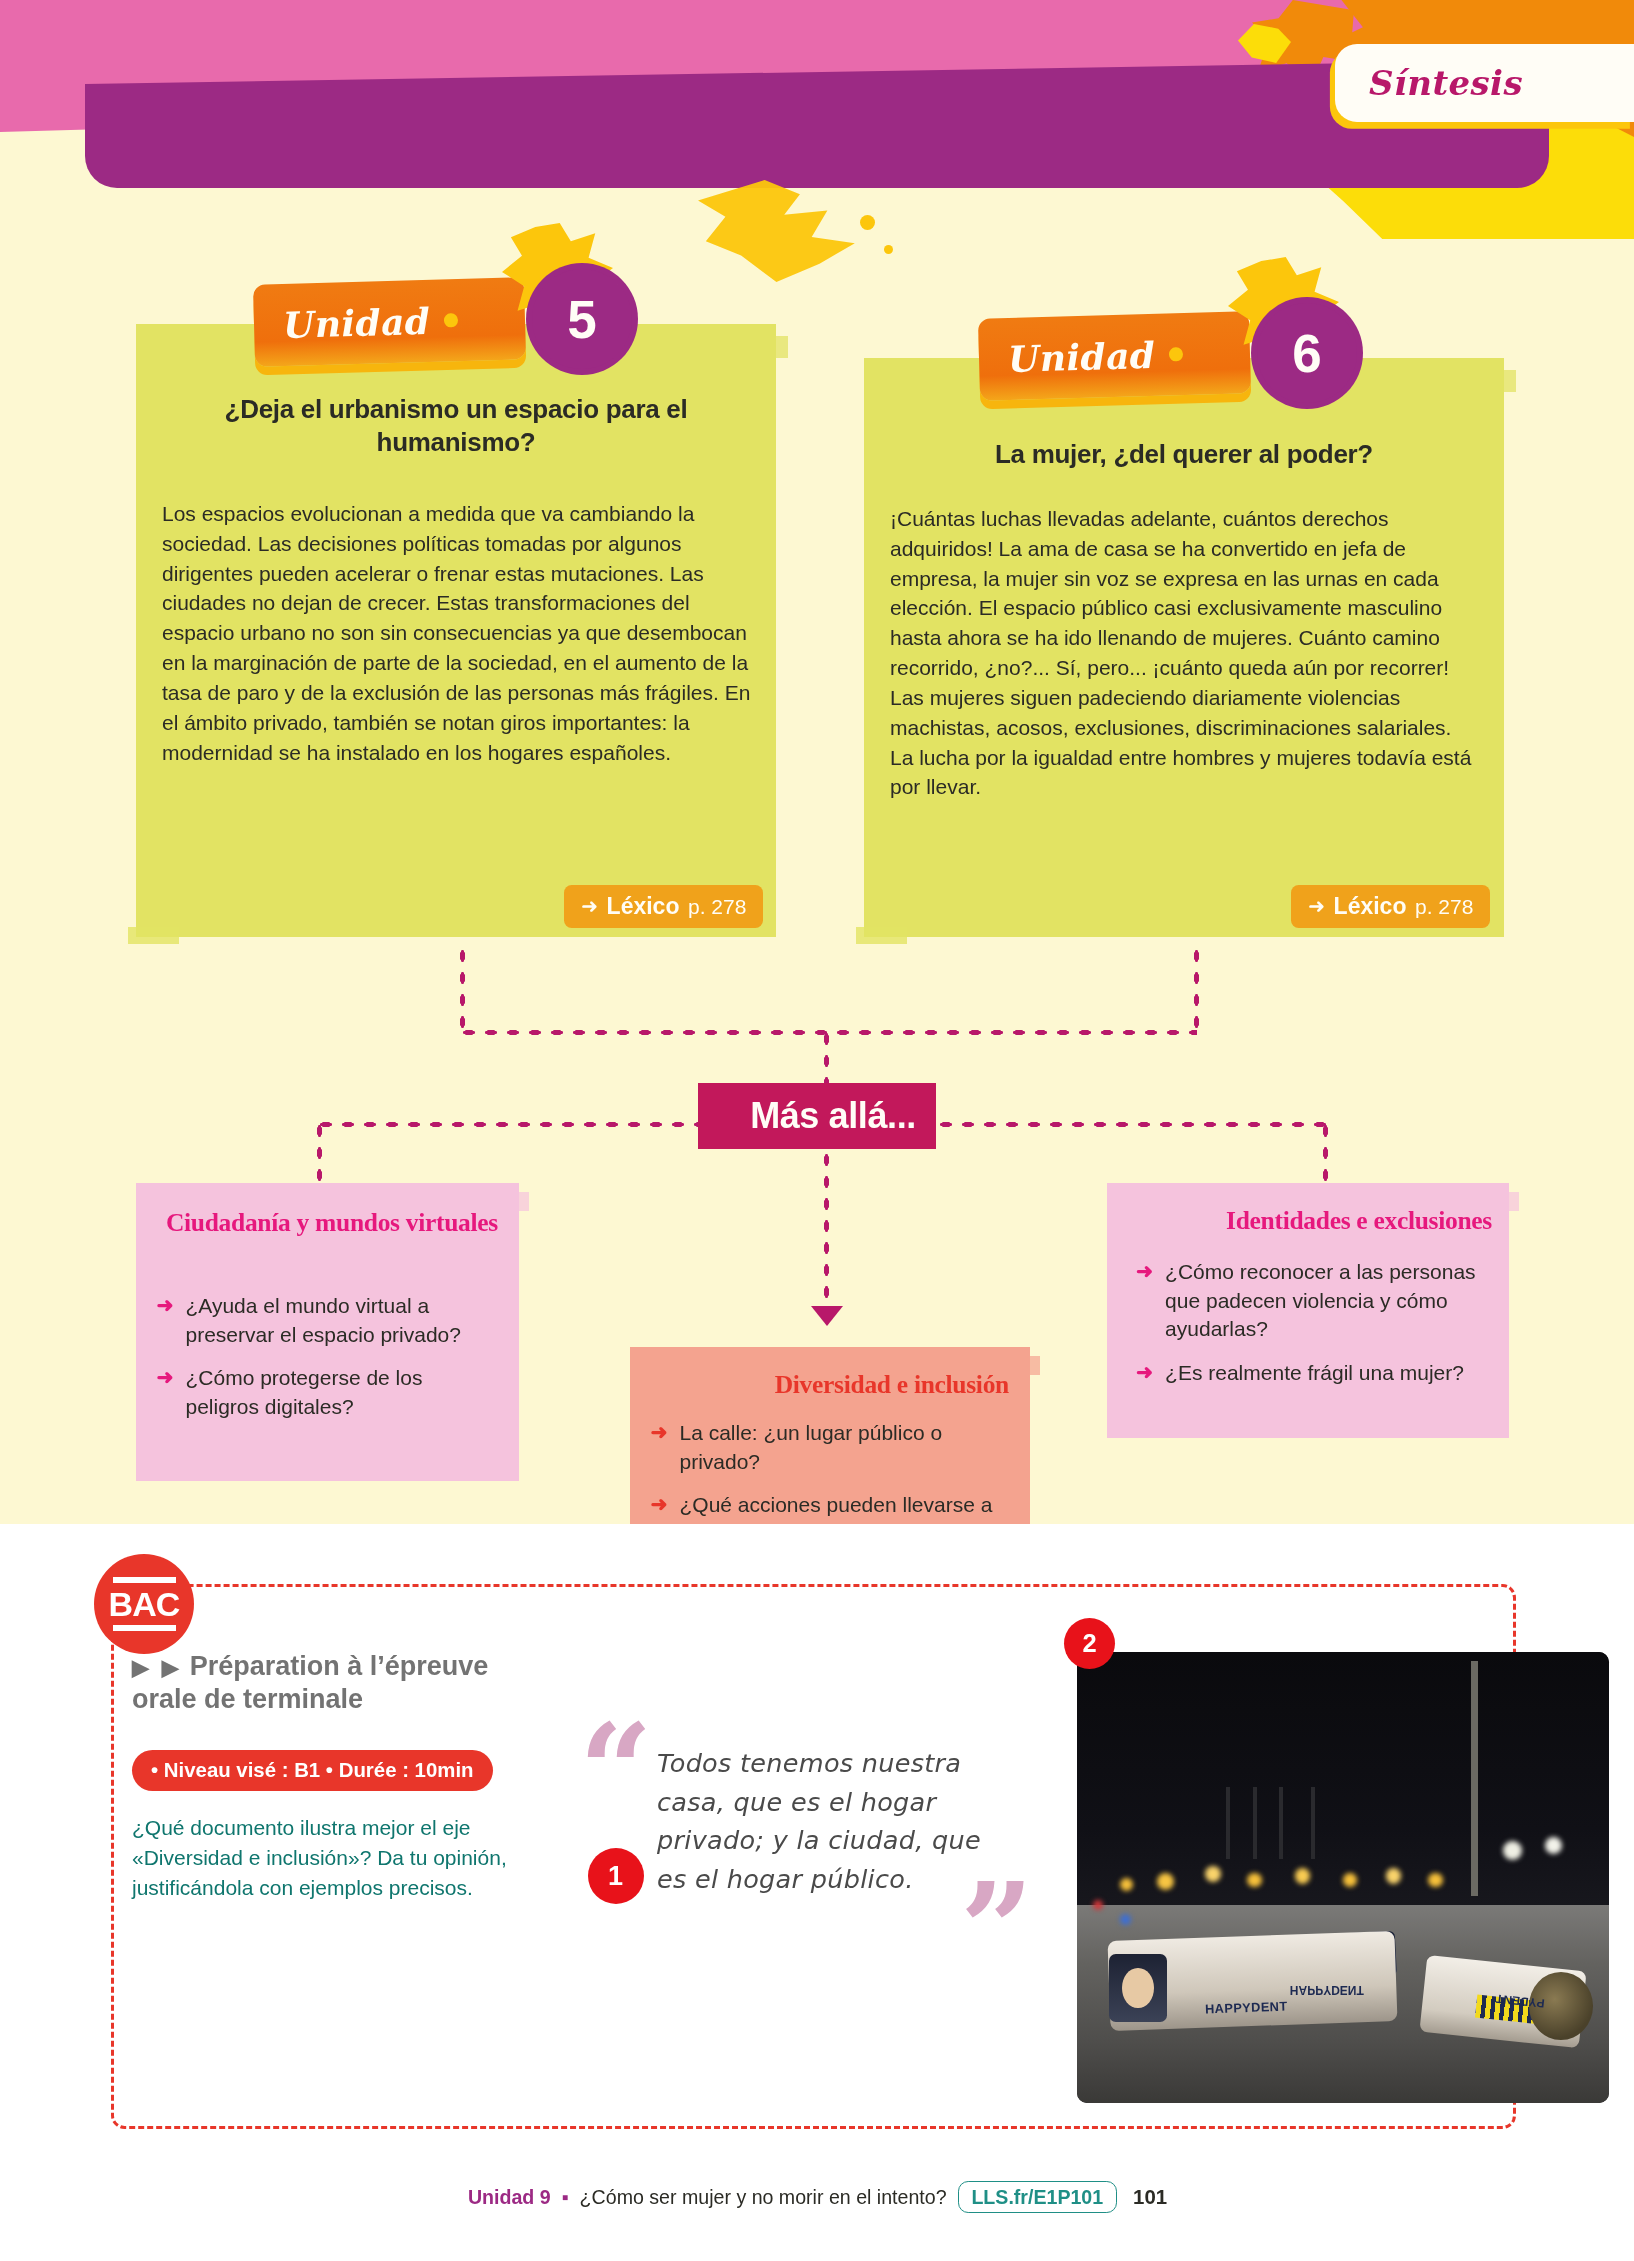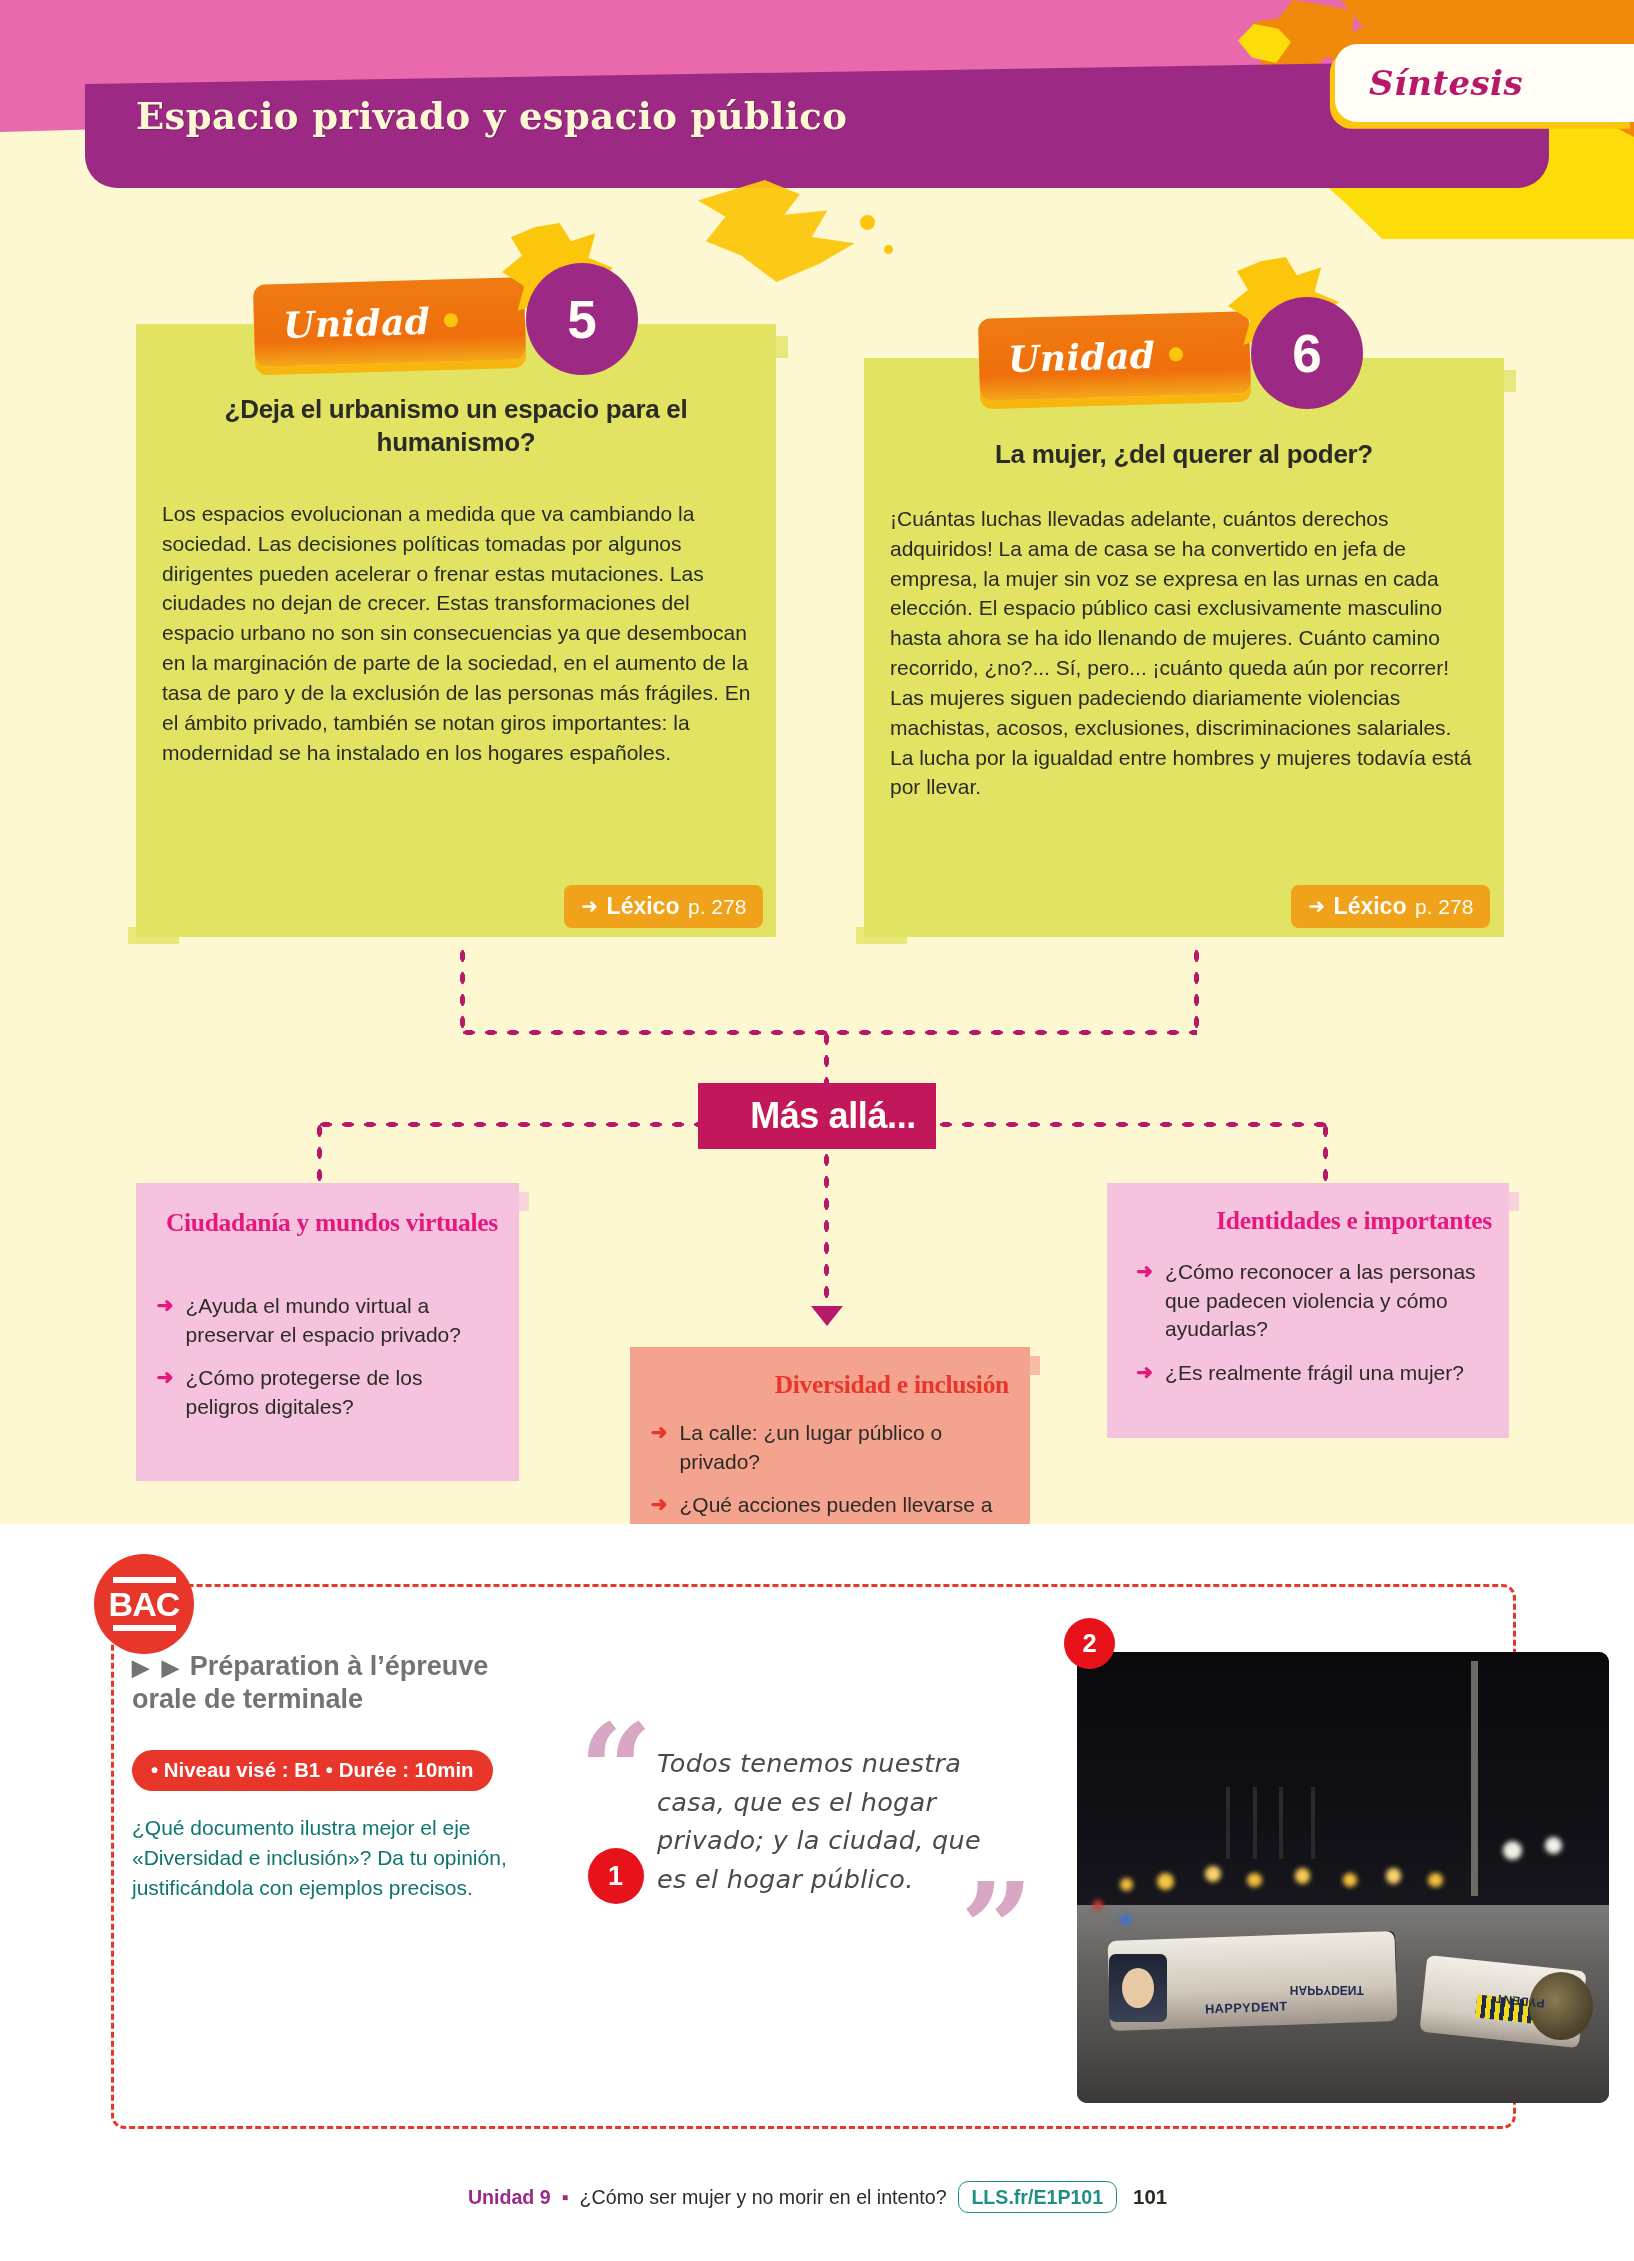--- a/index.html
+++ b/index.html
@@ -349,21 +349,20 @@
 
 <div class="page">
 
   <div class="hdr-wrap">
     <div class="hdr-pink"></div>
     <div class="splat-orange"></div>
     <div class="splat-orange2"></div>
     <div class="splat-yellow-sm"></div>
     <div class="splat-yellow"></div>
     <div class="hdr-band"></div>
-    <h1 class="hdr-title">Espacio privado y espacio público</h1>
     <div class="synth-tab">
       <span>Síntesis</span>
     </div>
     <div class="splat-bottom-yellow"></div>
     <div class="dot-y1"></div>
     <div class="dot-y2"></div>
   </div>
 
   <div class="unit-card" id="card5"></div>
   <div class="tag-splat" id="tagsplat5"></div>
@@ -433,21 +432,21 @@
         <span>La calle: ¿un lugar público o privado?</span>
       </div>
       <div class="axis-item">
         <span class="arw">➜</span>
         <span>¿Qué acciones pueden llevarse a cabo para que cada uno tenga su espacio propio?</span>
       </div>
     </div>
   </div>
 
   <div class="axis-box pink" id="axisR">
-    <div class="axis-title" style="left:17px; top:22px; width:368px;">Identidades e importantes</div>
+    <div class="axis-title" style="left:17px; top:22px; width:368px;">Identidades e exclusiones</div>
     <div class="axis-list" style="left:29px; top:75px; width:349px;">
       <div class="axis-item">
         <span class="arw">➜</span>
         <span>¿Cómo reconocer a las personas que padecen violencia y cómo ayudarlas?</span>
       </div>
       <div class="axis-item">
         <span class="arw">➜</span>
         <span>¿Es realmente frágil una mujer?</span>
       </div>
     </div>

